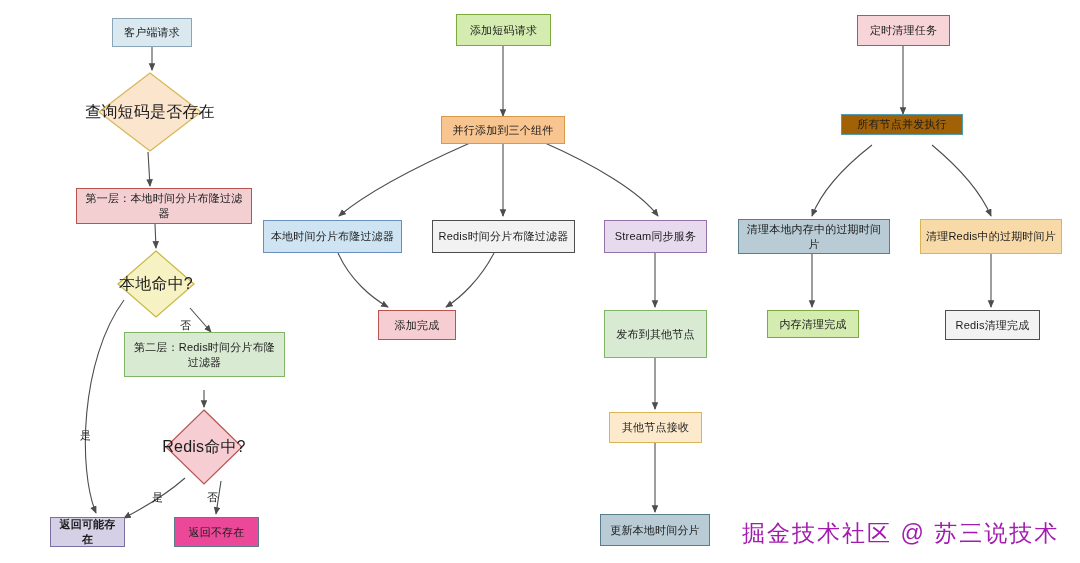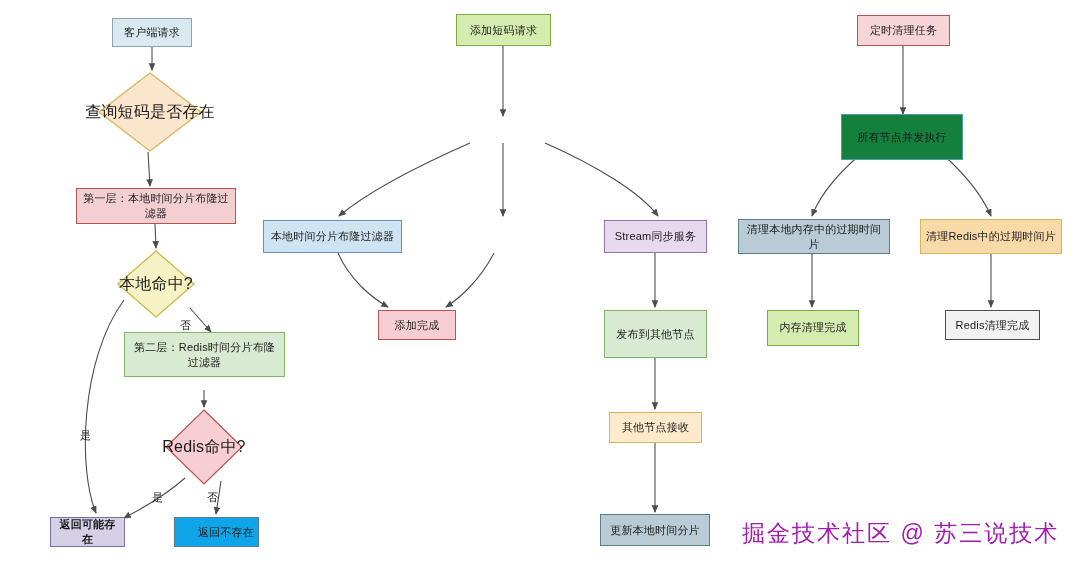--- a/index.html
+++ b/index.html
@@ -126,21 +126,21 @@
     <span>客户端请求</span>
   </div>
 
   <div class="diamond-wrap" style="left:98px; top:72px; width:104px; height:80px;">
     <svg width="104" height="80" viewBox="0 0 104 80">
       <polygon points="52,1 103,40 52,79 1,40" fill="#fbe5cd" stroke="#d6b656" stroke-width="1.2"></polygon>
     </svg>
     <div class="diamond-label">查询短码是否存在</div>
   </div>
 
-  <div class="node" style="left:76px; top:188px; width:160px; height:36px; background:#f3cfd2; border-color:#b85450;">
+  <div class="node" style="left:76px; top:188px; width:176px; height:36px; background:#f3cfd2; border-color:#b85450;">
     <span>第一层：本地时间分片布隆过滤器</span>
   </div>
 
   <div class="diamond-wrap" style="left:117px; top:250px; width:78px; height:68px;">
     <svg width="78" height="68" viewBox="0 0 78 68">
       <polygon points="39,1 77,34 39,67 1,34" fill="#f7f2c4" stroke="#c7b740" stroke-width="1.2"></polygon>
     </svg>
     <div class="diamond-label">本地命中?</div>
   </div>
 
@@ -152,38 +152,44 @@
     <svg width="78" height="76" viewBox="0 0 78 76">
       <polygon points="39,1 77,38 39,75 1,38" fill="#f5cdd2" stroke="#b85450" stroke-width="1.2"></polygon>
     </svg>
     <div class="diamond-label">Redis命中?</div>
   </div>
 
   <div class="node" style="left:50px; top:517px; width:75px; height:30px; background:#d5d0e5; border-color:#7a6fa3;font-weight:bold;">
     <span>返回可能存在</span>
   </div>
 
-  <div class="node" style="left:174px; top:517px; width:85px; height:30px; background:#0ea5e9; border-color:#5a7d8c;justify-content:flex-end;">
+  <div class="node" style="left:174px; top:517px; width:85px; height:30px; background:#ec4899; border-color:#5a7d8c;">
     <span>返回不存在</span>
   </div>
 
   <div class="edge-label" style="left:180px; top:318px;">否</div>
   <div class="edge-label" style="left:80px; top:428px;">是</div>
   <div class="edge-label" style="left:152px; top:490px;">是</div>
   <div class="edge-label" style="left:207px; top:490px;">否</div>
 
   <div class="node" style="left:456px; top:14px; width:95px; height:32px; background:#d5ecb0; border-color:#7ea93f;">
     <span>添加短码请求</span>
   </div>
 
+  <div class="node" style="left:441px; top:116px; width:124px; height:28px; background:#f8c490; border-color:#d79b47;">
+    <span>并行添加到三个组件</span>
+  </div>
 
   <div class="node" style="left:263px; top:220px; width:139px; height:33px; background:#cfe4f3; border-color:#6c8ebf;">
     <span>本地时间分片布隆过滤器</span>
   </div>
 
+  <div class="node" style="left:432px; top:220px; width:143px; height:33px; background:#f2f2f2; border-color:#4d4d4d;">
+    <span>Redis时间分片布隆过滤器</span>
+  </div>
 
   <div class="node" style="left:604px; top:220px; width:103px; height:33px; background:#e7d9ee; border-color:#9673a6;">
     <span>Stream同步服务</span>
   </div>
 
   <div class="node" style="left:378px; top:310px; width:78px; height:30px; background:#f5cdd2; border-color:#b85450;">
     <span>添加完成</span>
   </div>
 
   <div class="node" style="left:604px; top:310px; width:103px; height:48px; background:#d9ead3; border-color:#82b366;">
@@ -195,33 +201,33 @@
   </div>
 
   <div class="node" style="left:600px; top:514px; width:110px; height:32px; background:#b9ccd5; border-color:#5a7d8c;">
     <span>更新本地时间分片</span>
   </div>
 
   <div class="node" style="left:857px; top:15px; width:93px; height:31px; background:#f7d4d7; border-color:#b85450;">
     <span>定时清理任务</span>
   </div>
 
-  <div class="node" style="left:841px; top:114px; width:122px; height:46px; background:#15803d; border-color:#4f9cb3;">
+  <div class="node" style="left:841px; top:114px; width:122px; height:21px; background:#a16207; border-color:#4f9cb3;">
     <span>所有节点并发执行</span>
   </div>
 
   <div class="node" style="left:738px; top:219px; width:152px; height:35px; background:#b9ccd5; border-color:#5a7d8c;">
     <span>清理本地内存中的过期时间片</span>
   </div>
 
   <div class="node" style="left:920px; top:219px; width:142px; height:35px; background:#f8d9a8; border-color:#d6b656;">
     <span>清理Redis中的过期时间片</span>
   </div>
 
-  <div class="node" style="left:767px; top:310px; width:92px; height:36px; background:#d5ecb0; border-color:#7ea93f;font-family:Liberation Mono, monospace;">
+  <div class="node" style="left:767px; top:310px; width:92px; height:28px; background:#d5ecb0; border-color:#7ea93f;">
     <span>内存清理完成</span>
   </div>
 
   <div class="node" style="left:945px; top:310px; width:95px; height:30px; background:#f2f2f2; border-color:#4d4d4d;">
     <span>Redis清理完成</span>
   </div>
 
   <div class="watermark" style="left:742px; top:518px;">掘金技术社区 @ 苏三说技术</div>
 
 </div>

